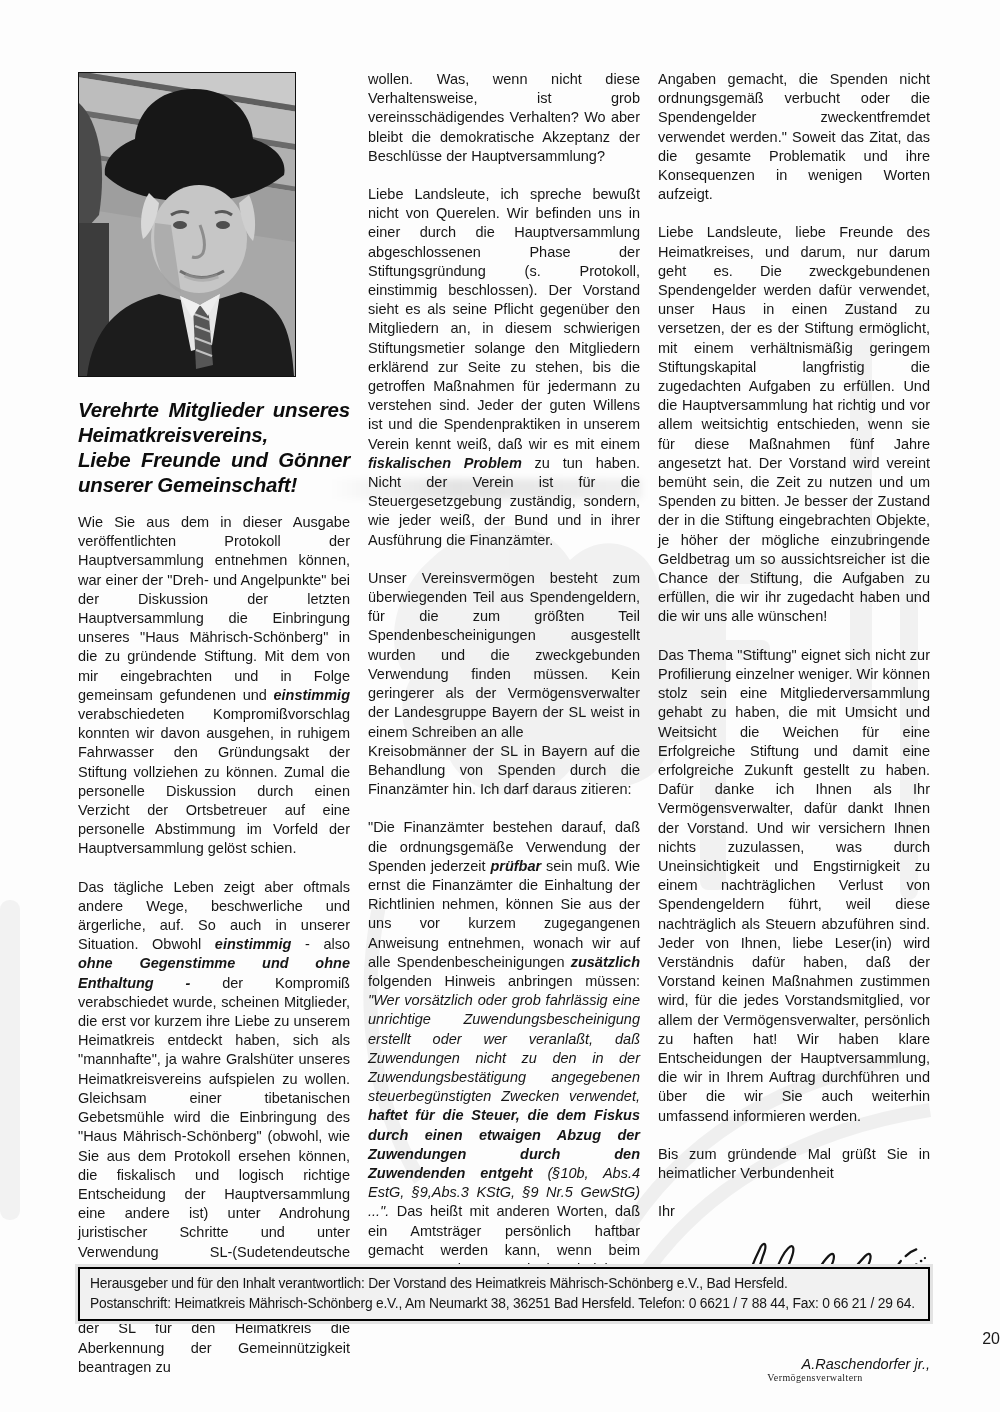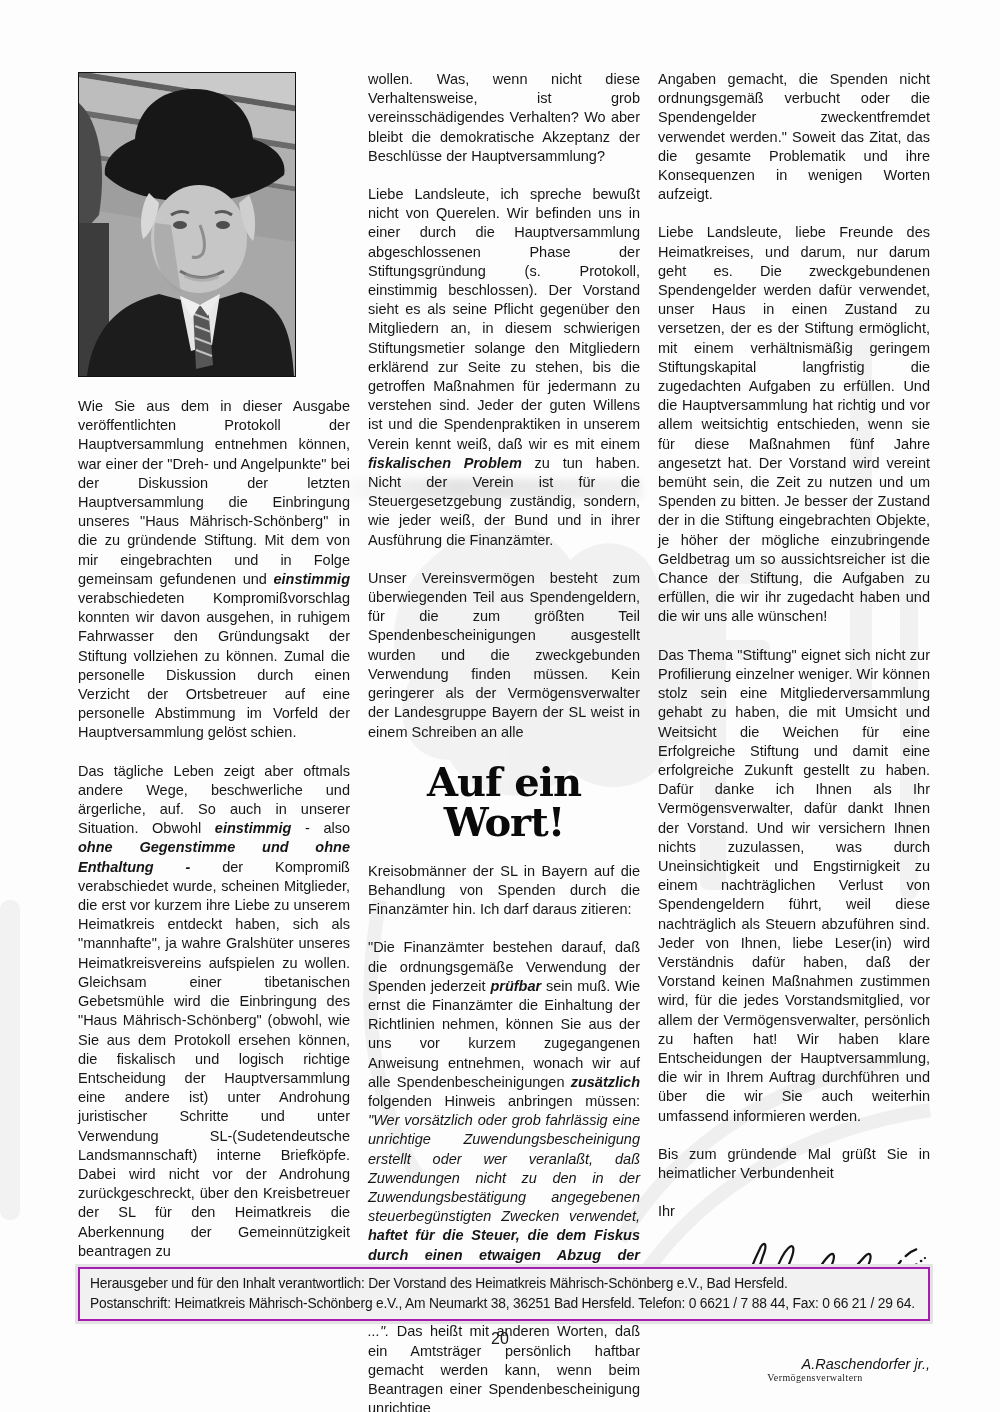--- a/index.html
+++ b/index.html
@@ -39,26 +39,26 @@
   .sig-name{
     font-style:italic;font-size:14.5px;text-align:right;
     width:230px;margin-left:auto;color:#141414;margin-top:41px;
   }
   .sig-title{
     font-family:"Liberation Serif",serif;font-size:10px;text-align:center;
     width:230px;margin-left:auto;color:#1c1c1c;letter-spacing:0.4px;
   }
   .imprint{
     position:absolute;left:78px;top:1267px;width:852px;box-sizing:border-box;
-    border:2px solid #a21caf;background:#f1f1f1;box-shadow:0 0 0 3px #e3e3e3;
+    border:2px solid #000000;background:#f1f1f1;box-shadow:0 0 0 3px #e3e3e3;
     padding:5px 10px;font-size:13.8px;line-height:20px;color:#161616;
     letter-spacing:-0.2px;white-space:nowrap;
   }
   .pageno{
-    position:absolute;top:1330px;left:0;width:1000px;text-align:center;
+    position:absolute;top:1330px;left:0;width:1000px;text-align:right;
     font-size:16px;color:#1a1a1a;
   }
   .watermark{position:absolute;left:0;top:0;width:1000px;height:1412px;pointer-events:none;}
   .scan-streak{
     position:absolute;left:330px;top:479px;width:312px;height:20px;
     background:linear-gradient(90deg,rgba(0,0,0,0) 0%,rgba(0,0,0,.10) 40%,rgba(0,0,0,.05) 100%);
     filter:blur(3px);pointer-events:none;
   }
 </style>
 </head>
@@ -120,34 +120,39 @@
           <polygon points="114,234 129,232 134,292 117,296" fill="#565656"></polygon>
           <line x1="115" y1="241" x2="131" y2="247" stroke="#c2c2c2" stroke-width="2"></line>
           <line x1="116" y1="253" x2="132" y2="259" stroke="#c2c2c2" stroke-width="2"></line>
           <line x1="116" y1="265" x2="132" y2="271" stroke="#c2c2c2" stroke-width="2"></line>
           <line x1="117" y1="277" x2="133" y2="283" stroke="#c2c2c2" stroke-width="2"></line>
           <path d="M101,223 L113,245 L121,232 Z" fill="#f0f0f0"></path>
           <path d="M141,221 L129,243 L121,232 Z" fill="#ededed"></path>
         </svg>
       </div>
 
+      <div class="heading">
+        <div class="hline">Verehrte Mitglieder unseres</div>
+        <div class="hline">Heimatkreisvereins,</div>
+        <div class="hline">Liebe Freunde und Gönner</div>
+        <div class="hline">unserer Gemeinschaft!</div>
+      </div>
 
       <div class="body">
           <p><span>Wie Sie aus dem in dieser Ausgabe veröffentlichten Protokoll der Hauptversammlung entnehmen können, war einer der "Dreh- und Angelpunkte" bei der Diskussion der letzten Hauptversammlung die Einbringung unseres "Haus Mährisch-Schönberg" in die zu gründende Stiftung. Mit dem von mir eingebrachten und in Folge gemeinsam gefundenen und </span><span class="r-bi">einstimmig</span><span> verabschiedeten Kompromißvorschlag konnten wir davon ausgehen, in ruhigem Fahrwasser den Gründungsakt der Stiftung vollziehen zu können. Zumal die personelle Diskussion durch einen Verzicht der Ortsbetreuer auf eine personelle Abstimmung im Vorfeld der Hauptversammlung gelöst schien.</span></p>
           <p><span>Das tägliche Leben zeigt aber oftmals andere Wege, beschwerliche und ärgerliche, auf. So auch in unserer Situation. Obwohl </span><span class="r-bi">einstimmig</span><span> - also </span><span class="r-bi">ohne Gegenstimme und ohne Enthaltung -</span><span> der Kompromiß verabschiedet wurde, scheinen Mitglieder, die erst vor kurzem ihre Liebe zu unserem Heimatkreis entdeckt haben, sich als "mannhafte", ja wahre Gralshüter unseres Heimatkreisvereins aufspielen zu wollen. Gleichsam einer tibetanischen Gebetsmühle wird die Einbringung des "Haus Mährisch-Schönberg" (obwohl, wie Sie aus dem Protokoll ersehen können, die fiskalisch und logisch richtige Entscheidung der Hauptversammlung eine andere ist) unter Androhung juristischer Schritte und unter Verwendung SL-(Sudetendeutsche Landsmannschaft) interne Briefköpfe. Dabei wird nicht vor der Androhung zurückgeschreckt, über den Kreisbetreuer der SL für den Heimatkreis die Aberkennung der Gemeinnützigkeit beantragen zu</span></p>
         </div>
     </div>
 
     <div class="col">
       <div class="body">
           <p><span>wollen. Was, wenn nicht diese Verhaltensweise, ist grob vereinsschädigendes Verhalten? Wo aber bleibt die demokratische Akzeptanz der Beschlüsse der Hauptversammlung?</span></p>
           <p><span>Liebe Landsleute, ich spreche bewußt nicht von Querelen. Wir befinden uns in einer durch die Hauptversammlung abgeschlossenen Phase der Stiftungsgründung (s. Protokoll, einstimmig beschlossen). Der Vorstand sieht es als seine Pflicht gegenüber den Mitgliedern an, in diesem schwierigen Stiftungsmetier solange den Mitgliedern erklärend zur Seite zu stehen, bis die getroffen Maßnahmen für jedermann zu verstehen sind. Jeder der guten Willens ist und die Spendenpraktiken in unserem Verein kennt weiß, daß wir es mit einem </span><span class="r-bi">fiskalischen Problem</span><span> zu tun haben. Nicht der Verein ist für die Steuergesetzgebung zuständig, sondern, wie jeder weiß, der Bund und in ihrer Ausführung die Finanzämter.</span></p>
           <p><span>Unser Vereinsvermögen besteht zum überwiegenden Teil aus Spendengeldern, für die zum größten Teil Spendenbescheinigungen ausgestellt wurden und die zweckgebunden Verwendung finden müssen. Kein geringerer als der Vermögensverwalter der Landesgruppe Bayern der SL weist in einem Schreiben an alle</span></p>
         </div>
-      <div class="headline">Auf ein Wort!</div>
       <div class="body">
           <p><span>Kreisobmänner der SL in Bayern auf die Behandlung von Spenden durch die Finanzämter hin. Ich darf daraus zitieren:</span></p>
           <p><span>"Die Finanzämter bestehen darauf, daß die ordnungsgemäße Verwendung der Spenden jederzeit </span><span class="r-bi">prüfbar</span><span> sein muß. Wie ernst die Finanzämter die Einhaltung der Richtlinien nehmen, können Sie aus der uns vor kurzem zugegangenen Anweisung entnehmen, wonach wir auf alle Spendenbescheinigungen </span><span class="r-bi">zusätzlich</span><span> folgenden Hinweis anbringen müssen: </span><span class="r-i">"Wer vorsätzlich oder grob fahrlässig eine unrichtige Zuwendungsbescheinigung erstellt oder wer veranlaßt, daß Zuwendungen nicht zu den in der Zuwendungsbestätigung angegebenen steuerbegünstigten Zwecken verwendet, </span><span class="r-bi">haftet für die Steuer, die dem Fiskus durch einen etwaigen Abzug der Zuwendungen durch den Zuwendenden entgeht </span><span class="r-i">(§10b, Abs.4 EstG, §9,Abs.3 KStG, §9 Nr.5 GewStG) ...".</span><span> Das heißt mit anderen Worten, daß ein Amtsträger persönlich haftbar gemacht werden kann, wenn beim Beantragen einer Spendenbescheinigung unrichtige</span></p>
         </div>
     </div>
 
     <div class="col">
       <div class="body">
           <p><span>Angaben gemacht, die Spenden nicht ordnungsgemäß verbucht oder die Spendengelder zweckentfremdet verwendet werden." Soweit das Zitat, das die gesamte Problematik und ihre Konsequenzen in wenigen Worten aufzeigt.</span></p>
           <p><span>Liebe Landsleute, liebe Freunde des Heimatkreises, und darum, nur darum geht es. Die zweckgebundenen Spendengelder werden dafür verwendet, unser Haus in einen Zustand zu versetzen, der es der Stiftung ermöglicht, mit einem verhältnismäßig geringem Stiftungskapital langfristig die zugedachten Aufgaben zu erfüllen. Und die Hauptversammlung hat richtig und vor allem weitsichtig entschieden, wenn sie für diese Maßnahmen fünf Jahre angesetzt hat. Der Vorstand wird vereint bemüht sein, die Zeit zu nutzen und um Spenden zu bitten. Je besser der Zustand der in die Stiftung eingebrachten Objekte, je höher der mögliche einzubringende Geldbetrag um so aussichtsreicher ist die Chance der Stiftung, die Aufgaben zu erfüllen, die wir ihr zugedacht haben und die wir uns alle wünschen!</span></p>

